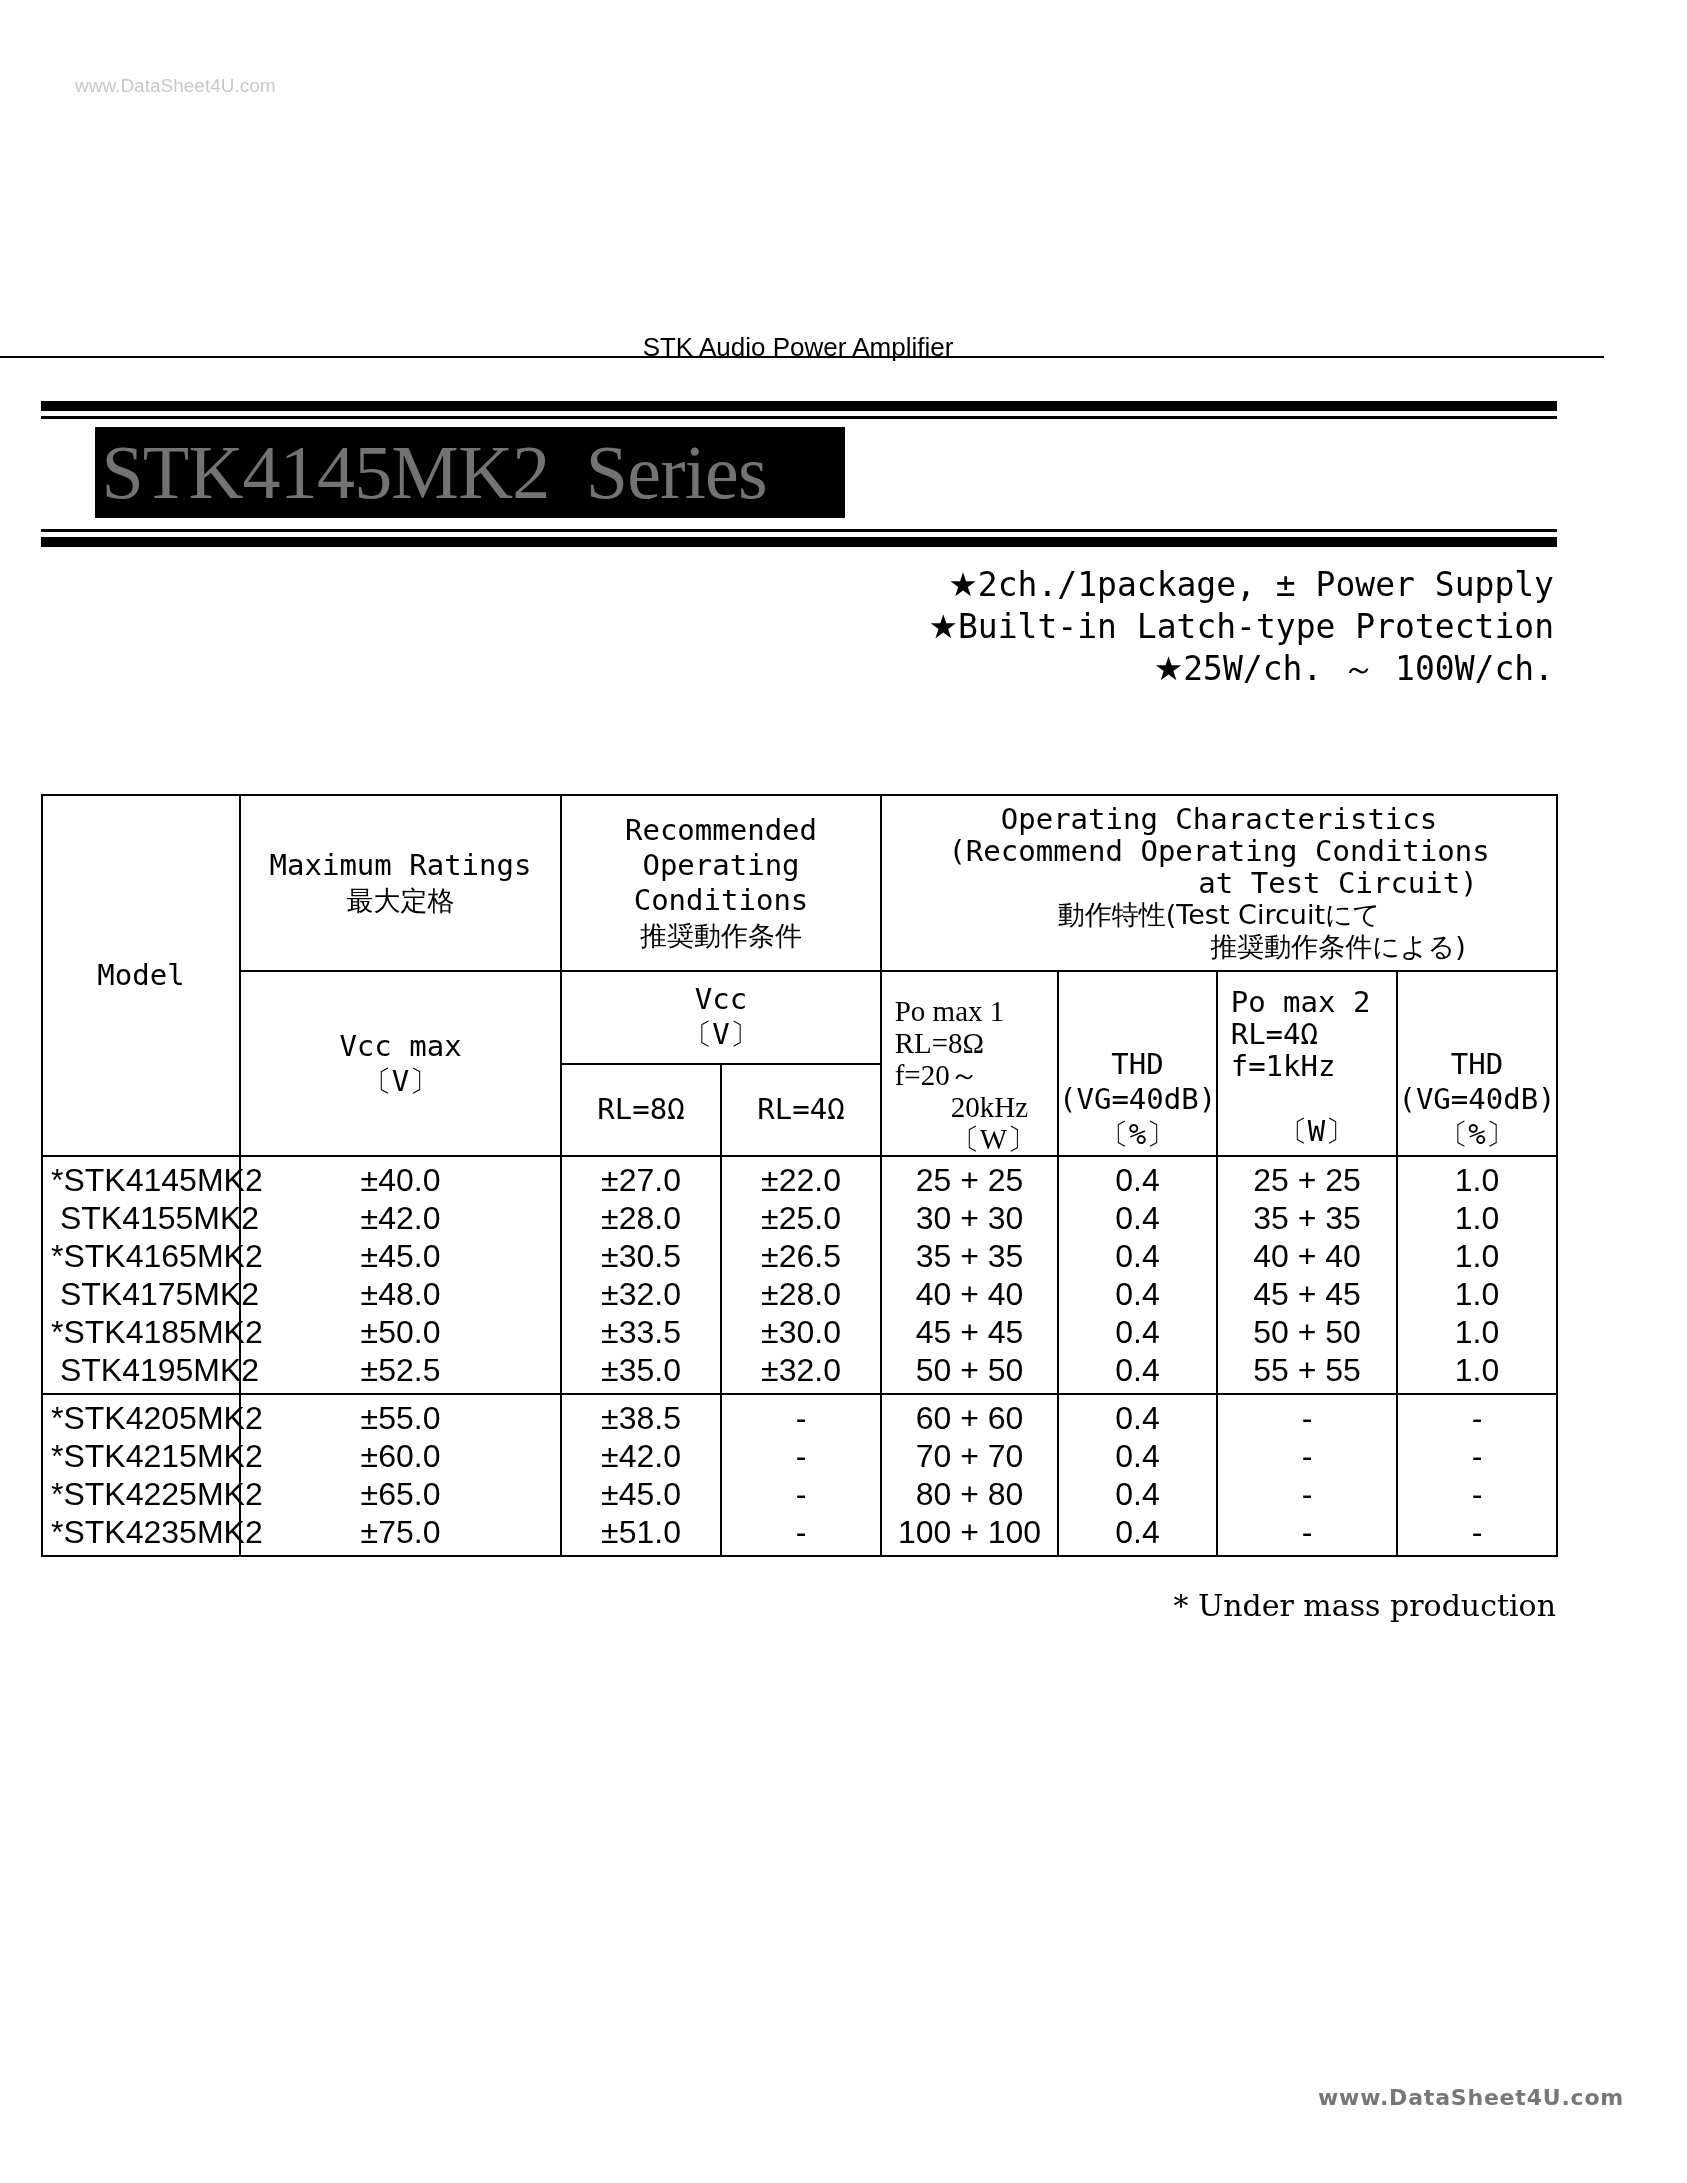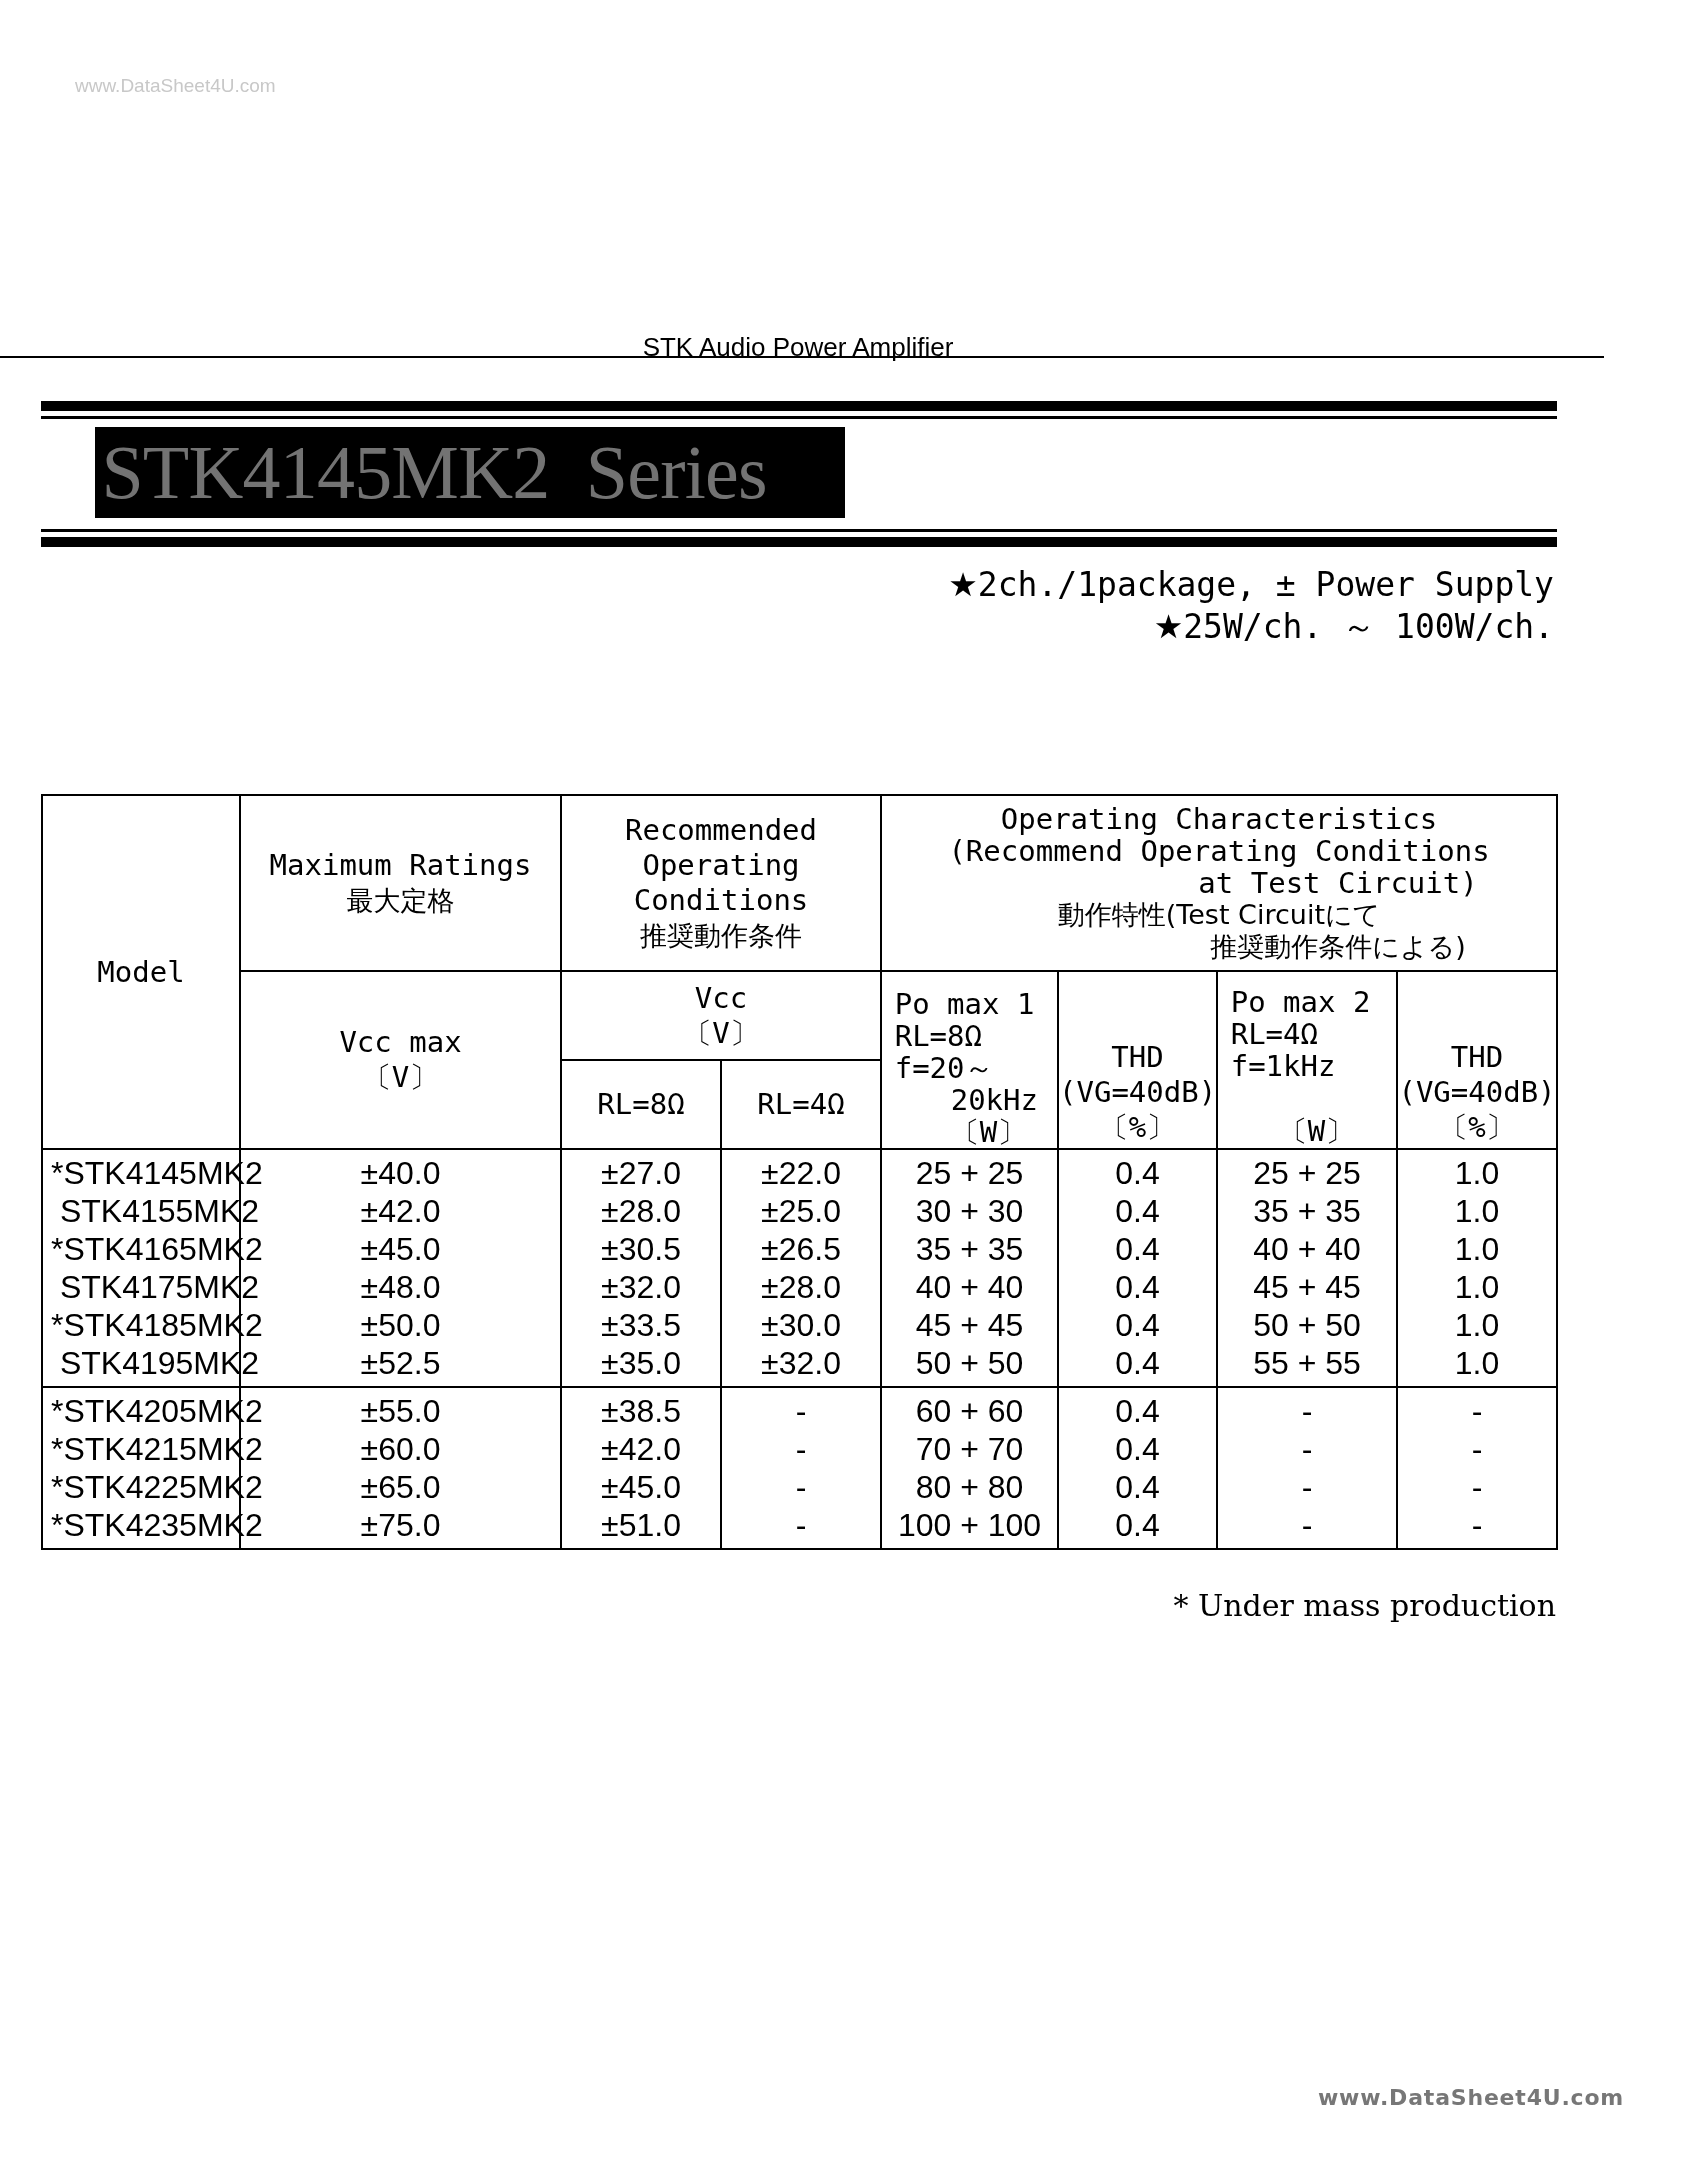--- a/index.html
+++ b/index.html
@@ -36,20 +36,21 @@
 <div class="abs rule" style="left:41px;top:401px;width:1516px;height:9.5px;"></div>
 <div class="abs rule" style="left:41px;top:416px;width:1516px;height:3.2px;"></div>
 
 <div class="abs title-box">STK4145MK2  Series</div>
 
 <div class="abs rule" style="left:41px;top:529px;width:1516px;height:3.2px;"></div>
 <div class="abs rule" style="left:41px;top:537px;width:1516px;height:9.5px;"></div>
 
 <div class="abs features">
   <div><span class="star">★</span><span>2ch./1package, ± Power Supply</span></div>
+  <div><span class="star">★</span><span>Built-in Latch-type Protection</span></div>
   <div><span class="star">★</span><span>25W/ch. ～ 100W/ch.</span></div>
 </div>
 
 <table class="spec">
   <colgroup>
     <col style="width:198px">
       <col style="width:321px">
       <col style="width:160px">
       <col style="width:160px">
     <col style="width:177px">
@@ -79,21 +80,21 @@
   </tr>
   <tr style="height:87px">
     <td rowspan="2" class="hdr">
       <div>Vcc max</div>
       <div>〔V〕</div>
     </td>
     <td colspan="2" class="hdr">
       <div>Vcc</div>
       <div>〔V〕</div>
     </td>
-    <td rowspan="2" class="hdr left" style="vertical-align:top;padding-top:16px;line-height:32px;">
+    <td rowspan="2" class="hdr left" style="vertical-align:top;padding-top:23px;line-height:32px;font-family:Liberation Serif, serif;">
       <div>Po max 1</div>
       <div>RL=8Ω</div>
       <div>f=20～</div>
       <div style="padding-left:56px">20kHz</div>
       <div style="padding-left:56px">〔W〕</div>
     </td>
     <td rowspan="2" class="hdr" style="vertical-align:bottom;border-top:2.4px solid #000;line-height:35px;padding-bottom:3.2px;">
       <div>THD</div>
       <div>(VG=40dB)</div>
       <div>〔%〕</div>

